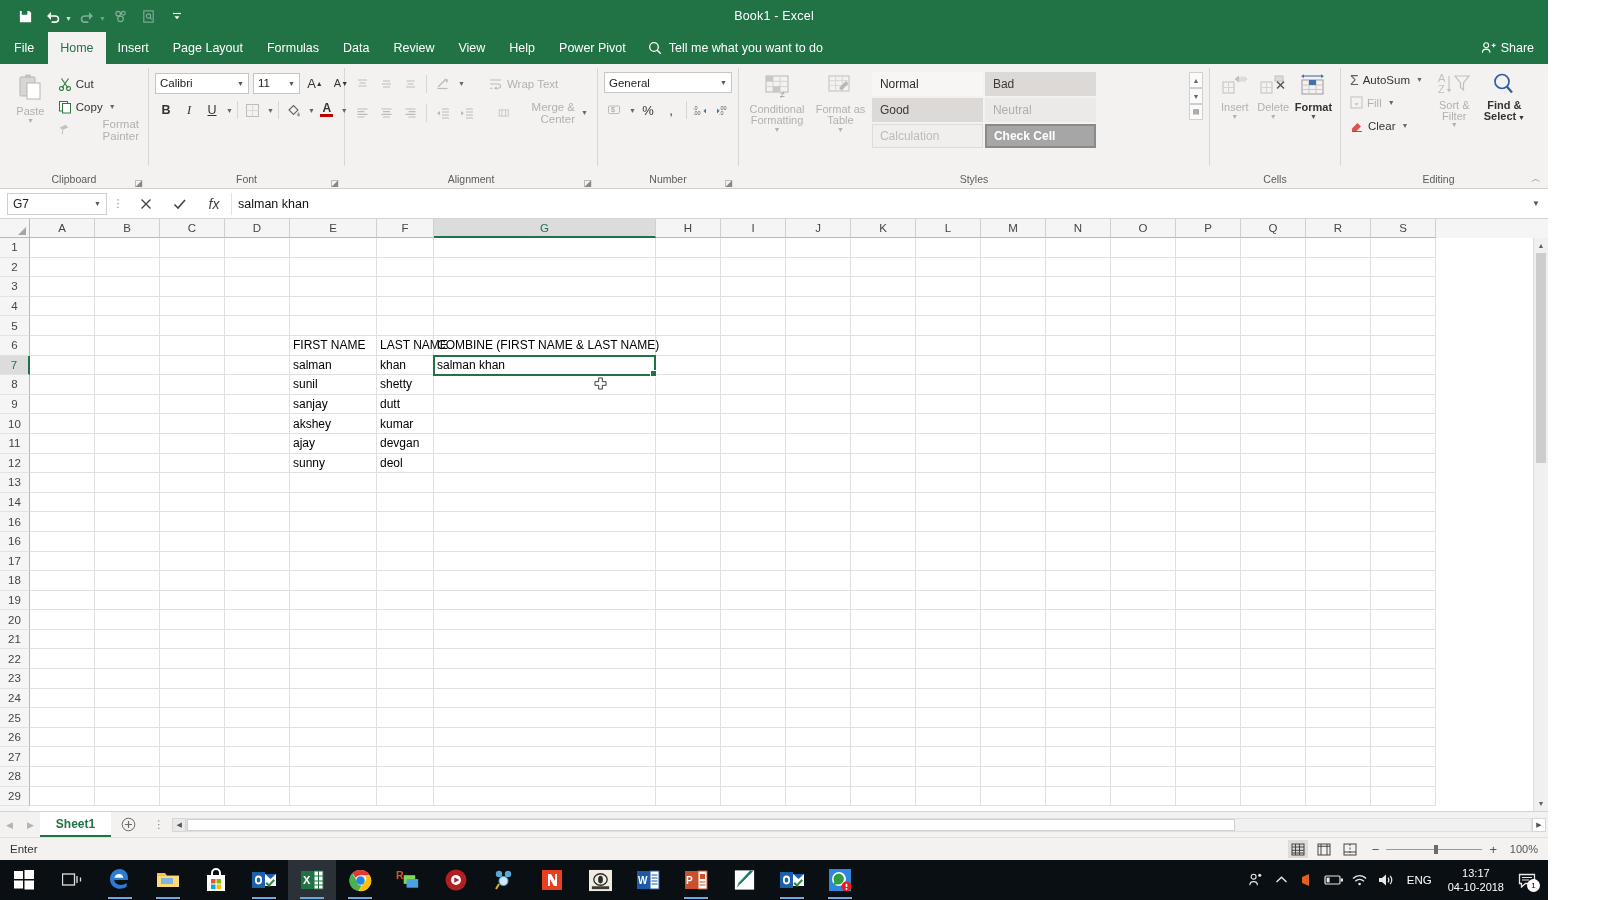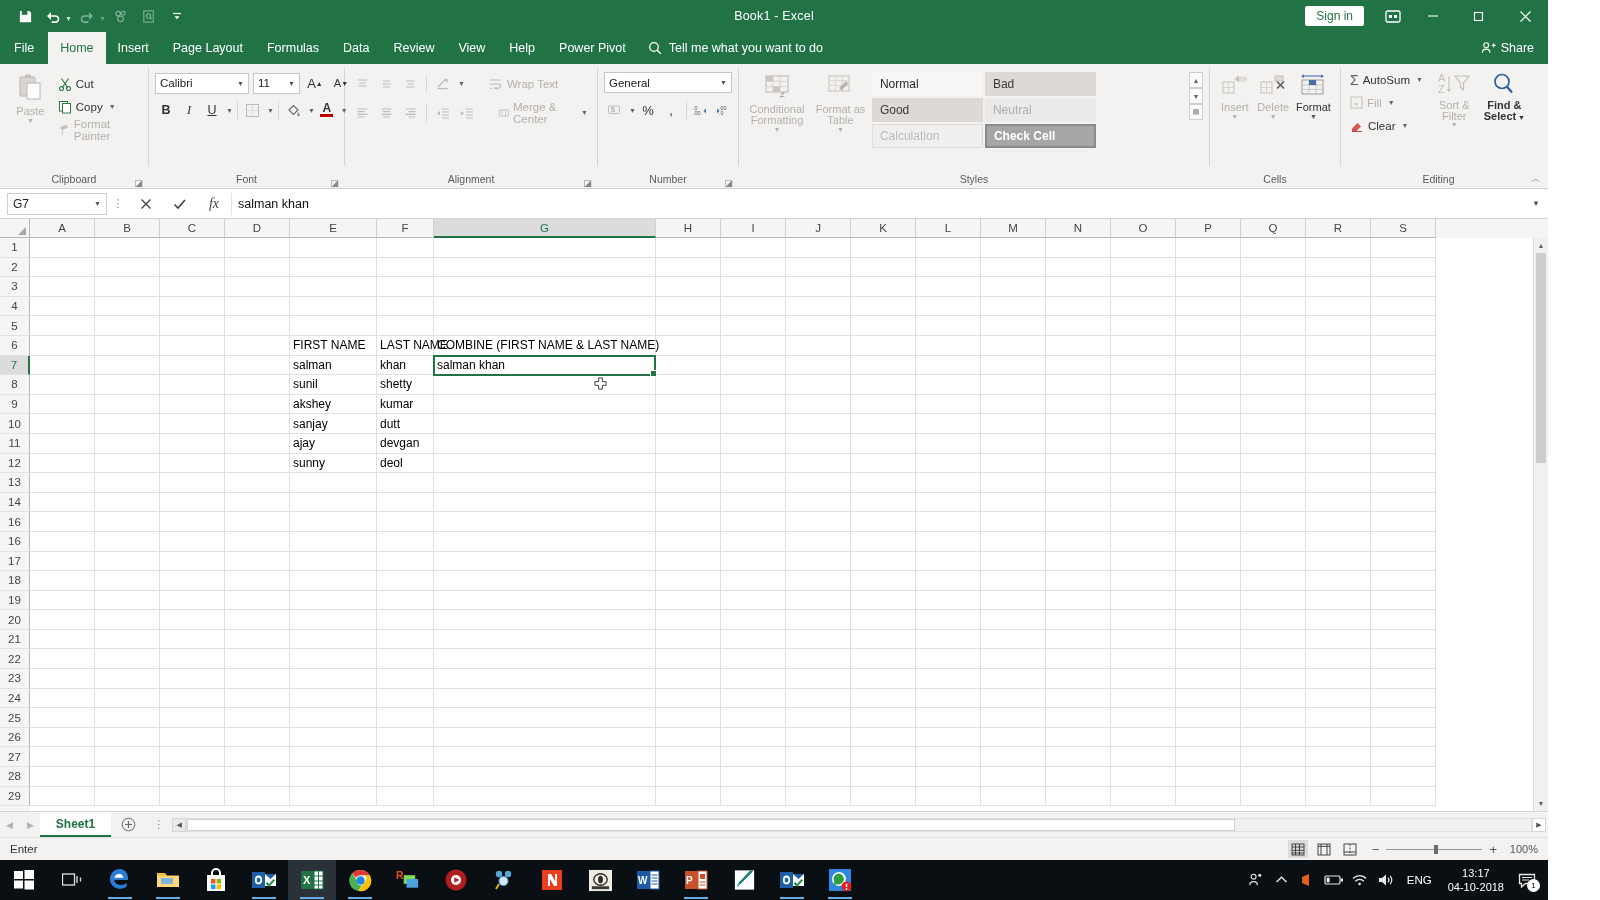--- a/index.html
+++ b/index.html
@@ -69,21 +69,21 @@
   .rgroup-sep { width: 1px; background: #d8d6d4; margin: 4px 0 22px 0; flex: 0 0 1px; }
   .dlg-launch { position: absolute; right: 5px; bottom: 1px; font-size: 9px; color: #8a8886; }
 
   .big-btn {
     display: flex; flex-direction: column; align-items: center; justify-content: flex-start;
     width: 56px; padding-top: 4px; color: #444;
   }
   .big-btn .lbl { font-size: 11px; margin-top: 2px; }
   .big-btn.disabled { color: #b3b0ad; }
   .sm-row { display: flex; align-items: center; gap: 4px; height: 23px; font-size: 11.5px; color: #333; padding: 0 3px; }
-  .sm-row.disabled { color: #b3b0ad; }
+  .sm-row.disabled { color: #b3b0ad; text-align: right; }
   .sm-caret { font-size: 7px; color: #666; margin-left: 2px; }
 
   .fontname {
     width: 94px; height: 21px; background: #fff; border: 1px solid #c8c6c4;
     font-size: 11.5px; display: flex; align-items: center; padding: 0 4px; color: #222;
   }
   .fontsize {
     width: 47px; height: 21px; background: #fff; border: 1px solid #c8c6c4;
     font-size: 11.5px; display: flex; align-items: center; padding: 0 4px; color: #222;
   }
@@ -122,21 +122,21 @@
   .fbar {
     height: 30px; background: #ffffff; display: flex; align-items: center;
     border-bottom: 1px solid #d4d4d4; flex: 0 0 30px; padding: 0 3px;
   }
   .namebox {
     width: 100px; height: 22px; border: 1px solid #d0cece; background: #fff;
     display: flex; align-items: center; padding: 0 5px; font-size: 12px; margin-left: 4px; color: #222;
   }
   .fbar-dots { width: 22px; text-align: center; color: #8a8886; font-size: 11px; letter-spacing: 0; }
   .fbtn { width: 34px; height: 26px; display: flex; align-items: center; justify-content: center; font-size: 14px; color: #444; }
-  .fbtn.fx { font-style: italic; font-family: Liberation Serif, serif; font-size: 14px; }
+  .fbtn.fx { font-style: italic; font-family: Liberation Sans, sans-serif; font-size: 14px; }
   .finput {
     flex: 1; height: 22px; border: none; background: #fff; font-size: 12.5px;
     display: flex; align-items: center; padding: 0 6px; color: #111;
     border-left: 1px solid #e3e3e3;
   }
   .fbar-expand { width: 18px; text-align: center; color: #555; font-size: 8px; }
 
   
   .gridwrap { flex: 1; position: relative; overflow: hidden; background: #fff; display: flex; flex-direction: column; }
   .colhdr-row { display: flex; height: 19px; flex: 0 0 19px; background: #f5f5f5; }
@@ -294,45 +294,20 @@
       <div class="qat-btn">
         <svg width="14" height="14" viewBox="0 0 14 14">
             <path stroke="#fff" stroke-width="1.2" d="M3 4.5h8"></path>
             <path fill="#fff" d="M4.5 7.2h5L7 10.3z"></path>
           </svg>
       </div>
     </div>
 
     <div class="win-title">Book1  -  Excel</div>
 
-    <div class="title-right">
-      <div class="signin">Sign in</div>
-      <div class="ribbon-display">
-        <svg width="16" height="13" viewBox="0 0 16 13">
-            <rect x="1" y="1" width="14" height="11" rx="1.5" fill="none" stroke="#fff" stroke-width="1.3"></rect>
-            <rect x="4" y="5" width="3" height="3" fill="#fff"></rect>
-            <rect x="9" y="5" width="3" height="3" fill="#fff"></rect>
-          </svg>
-      </div>
-      <div class="wbtn">
-        <svg width="12" height="12" viewBox="0 0 12 12">
-            <path stroke="#fff" stroke-width="1.1" d="M1 6h10"></path>
-          </svg>
-      </div>
-      <div class="wbtn">
-        <svg width="12" height="12" viewBox="0 0 12 12">
-            <rect x="1.5" y="2.5" width="8" height="8" fill="none" stroke="#fff" stroke-width="1.1"></rect>
-          </svg>
-      </div>
-      <div class="wbtn close">
-        <svg width="13" height="13" viewBox="0 0 13 13">
-            <path stroke="#fff" stroke-width="1.2" d="M1.5 1.5 11.5 11.5M11.5 1.5 1.5 11.5"></path>
-          </svg>
-      </div>
-    </div>
   </div>
 
   <div class="tabbar">
     <div class="tab first">File</div>
     <div class="tab active">Home</div>
     <div class="tab">Insert</div>
     <div class="tab">Page Layout</div>
     <div class="tab">Formulas</div>
     <div class="tab">Data</div>
     <div class="tab">Review</div>
@@ -637,21 +612,21 @@
           <span style="font-size:7px;color:#b3b0ad">▼</span>
         </div>
         <div class="big-btn" style="width:46px;color:#333">
           <svg width="30" height="26" viewBox="0 0 30 26">
               <path stroke="#4472a8" stroke-width="1.1" d="M6 3h17"></path>
               <path fill="#4472a8" d="M6 1.3 3 3.2 6 5zM23 1.3l3 1.9-3 1.8z"></path>
               <rect x="4" y="7" width="21" height="14" fill="none" stroke="#9b9997"></rect>
               <path stroke="#c9c6c3" d="M11 7v14M18 7v14M4 12h21M4 16.5h21"></path>
               <rect x="11" y="7" width="7" height="5" fill="#4472a8"></rect>
             </svg>
-          <span class="lbl" style="font-weight:normal">Format</span>
+          <span class="lbl" style="font-weight:bold">Format</span>
           <span style="font-size:7px;color:#555">▼</span>
         </div>
       </div>
       <div class="rgroup-label">Cells</div>
     </div>
     <div class="rgroup-sep"></div>
 
     <div class="rgroup" style="width:195px">
       <div class="rgroup-body" style="padding-top:4px">
         <div style="display:flex;flex-direction:column;width:84px">
@@ -956,43 +931,43 @@
             <div class="gcell" style="width: 65px; min-width: 65px;"></div>
             <div class="gcell" style="width: 65px; min-width: 65px;"></div>
             <div class="gcell" style="width: 65px; min-width: 65px;"></div>
             <div class="gcell" style="width: 65px; min-width: 65px;"></div>
           </div>
           <div class="grow">
             <div class="gcell" style="width: 65px; min-width: 65px;"></div>
             <div class="gcell" style="width: 65px; min-width: 65px;"></div>
             <div class="gcell" style="width: 65px; min-width: 65px;"></div>
             <div class="gcell" style="width: 65px; min-width: 65px;"></div>
+            <div class="gcell" style="width: 87px; min-width: 87px;">sanjay</div>
+            <div class="gcell" style="width: 57px; min-width: 57px;">dutt</div>
+            <div class="gcell" style="width: 222px; min-width: 222px;"></div>
+            <div class="gcell" style="width: 65px; min-width: 65px;"></div>
+            <div class="gcell" style="width: 65px; min-width: 65px;"></div>
+            <div class="gcell" style="width: 65px; min-width: 65px;"></div>
+            <div class="gcell" style="width: 65px; min-width: 65px;"></div>
+            <div class="gcell" style="width: 65px; min-width: 65px;"></div>
+            <div class="gcell" style="width: 65px; min-width: 65px;"></div>
+            <div class="gcell" style="width: 65px; min-width: 65px;"></div>
+            <div class="gcell" style="width: 65px; min-width: 65px;"></div>
+            <div class="gcell" style="width: 65px; min-width: 65px;"></div>
+            <div class="gcell" style="width: 65px; min-width: 65px;"></div>
+            <div class="gcell" style="width: 65px; min-width: 65px;"></div>
+            <div class="gcell" style="width: 65px; min-width: 65px;"></div>
+          </div>
+          <div class="grow">
+            <div class="gcell" style="width: 65px; min-width: 65px;"></div>
+            <div class="gcell" style="width: 65px; min-width: 65px;"></div>
+            <div class="gcell" style="width: 65px; min-width: 65px;"></div>
+            <div class="gcell" style="width: 65px; min-width: 65px;"></div>
             <div class="gcell" style="width: 87px; min-width: 87px;">akshey</div>
             <div class="gcell" style="width: 57px; min-width: 57px;">kumar</div>
-            <div class="gcell" style="width: 222px; min-width: 222px;"></div>
-            <div class="gcell" style="width: 65px; min-width: 65px;"></div>
-            <div class="gcell" style="width: 65px; min-width: 65px;"></div>
-            <div class="gcell" style="width: 65px; min-width: 65px;"></div>
-            <div class="gcell" style="width: 65px; min-width: 65px;"></div>
-            <div class="gcell" style="width: 65px; min-width: 65px;"></div>
-            <div class="gcell" style="width: 65px; min-width: 65px;"></div>
-            <div class="gcell" style="width: 65px; min-width: 65px;"></div>
-            <div class="gcell" style="width: 65px; min-width: 65px;"></div>
-            <div class="gcell" style="width: 65px; min-width: 65px;"></div>
-            <div class="gcell" style="width: 65px; min-width: 65px;"></div>
-            <div class="gcell" style="width: 65px; min-width: 65px;"></div>
-            <div class="gcell" style="width: 65px; min-width: 65px;"></div>
-          </div>
-          <div class="grow">
-            <div class="gcell" style="width: 65px; min-width: 65px;"></div>
-            <div class="gcell" style="width: 65px; min-width: 65px;"></div>
-            <div class="gcell" style="width: 65px; min-width: 65px;"></div>
-            <div class="gcell" style="width: 65px; min-width: 65px;"></div>
-            <div class="gcell" style="width: 87px; min-width: 87px;">sanjay</div>
-            <div class="gcell" style="width: 57px; min-width: 57px;">dutt</div>
             <div class="gcell" style="width: 222px; min-width: 222px;"></div>
             <div class="gcell" style="width: 65px; min-width: 65px;"></div>
             <div class="gcell" style="width: 65px; min-width: 65px;"></div>
             <div class="gcell" style="width: 65px; min-width: 65px;"></div>
             <div class="gcell" style="width: 65px; min-width: 65px;"></div>
             <div class="gcell" style="width: 65px; min-width: 65px;"></div>
             <div class="gcell" style="width: 65px; min-width: 65px;"></div>
             <div class="gcell" style="width: 65px; min-width: 65px;"></div>
             <div class="gcell" style="width: 65px; min-width: 65px;"></div>
             <div class="gcell" style="width: 65px; min-width: 65px;"></div>

